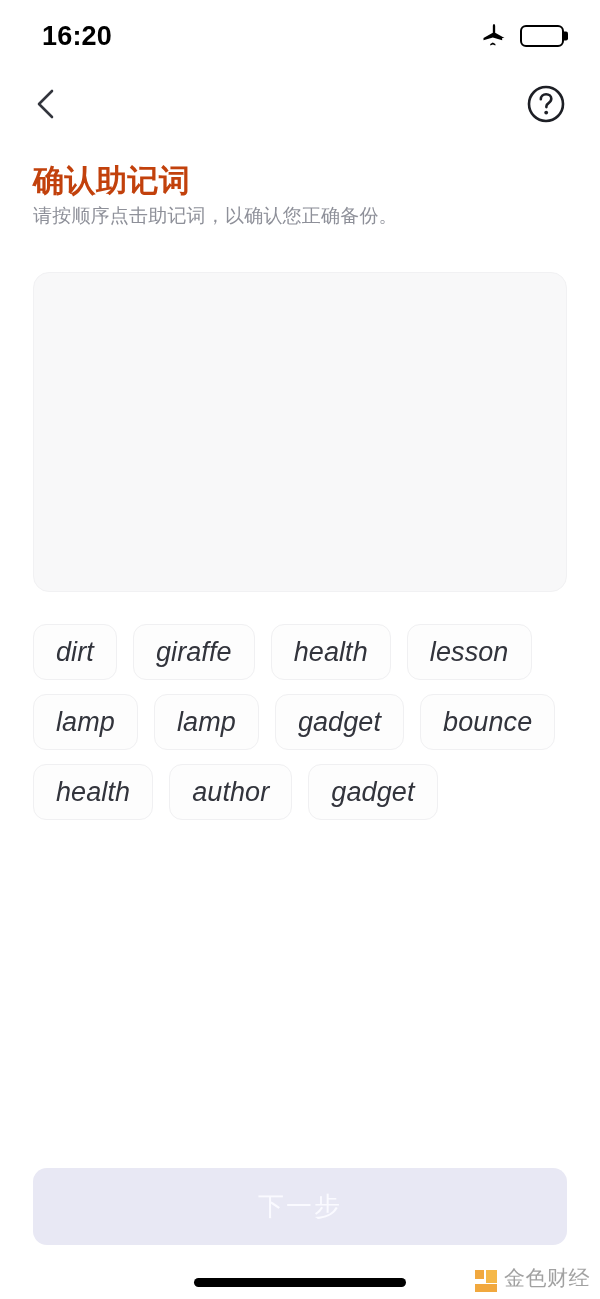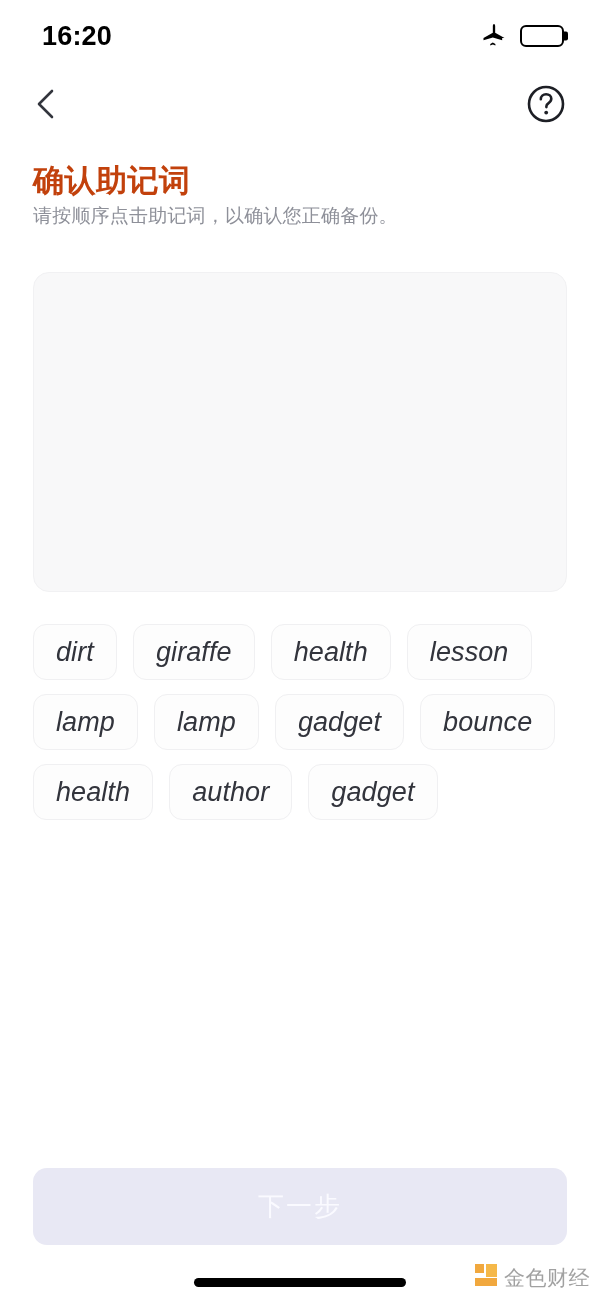--- a/index.html
+++ b/index.html
@@ -174,21 +174,21 @@
     background: #000000;
     border-radius: 5px;
   }
 
   
   .watermark {
     position: absolute;
     right: 10px;
     top: 1264px;
     display: flex;
-    align-items: flex-start;
+    align-items: flex-end;
     gap: 7px;
     opacity: 0.92;
   }
   .wm-mark {
     position: relative;
     width: 22px; height: 22px;
   }
   .wm-sq-a {
     position: absolute; left: 0; top: 0;
     width: 9px; height: 9px;

